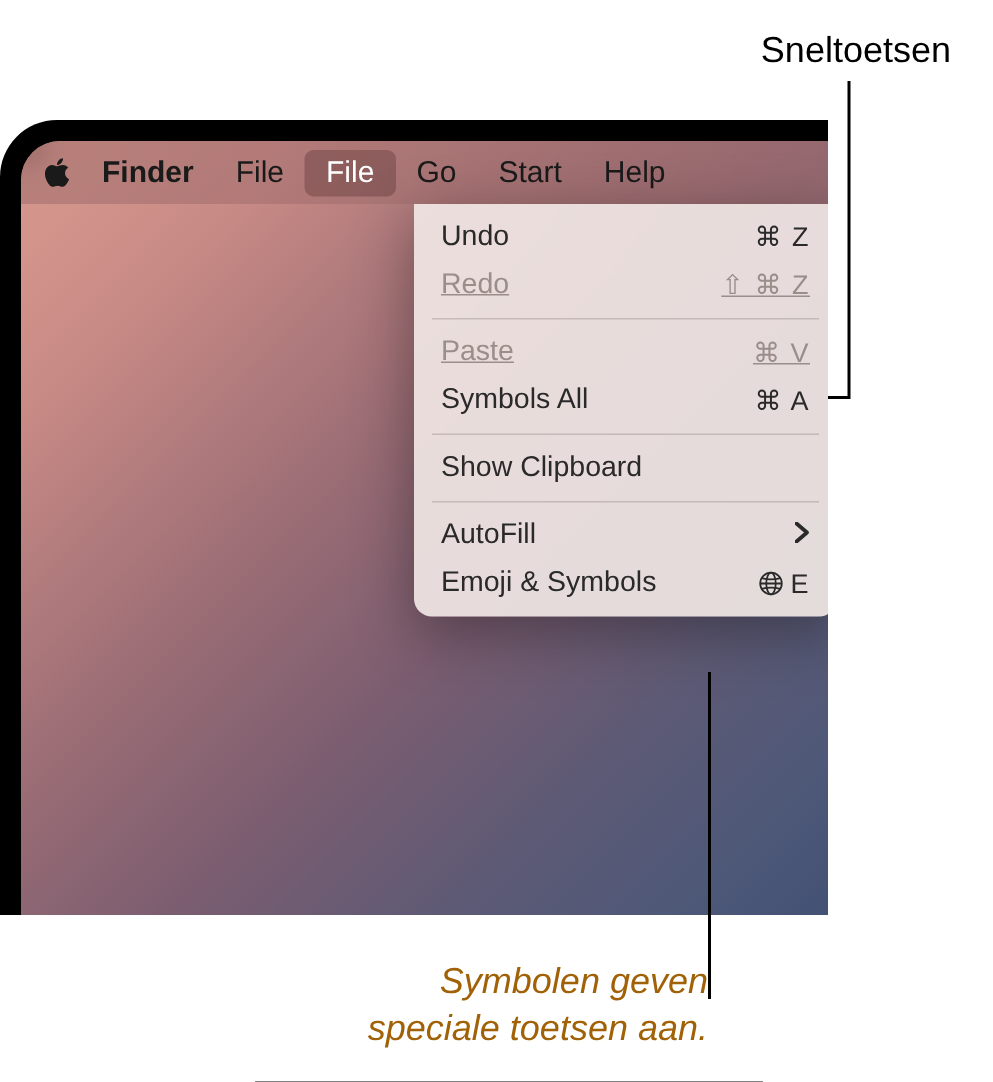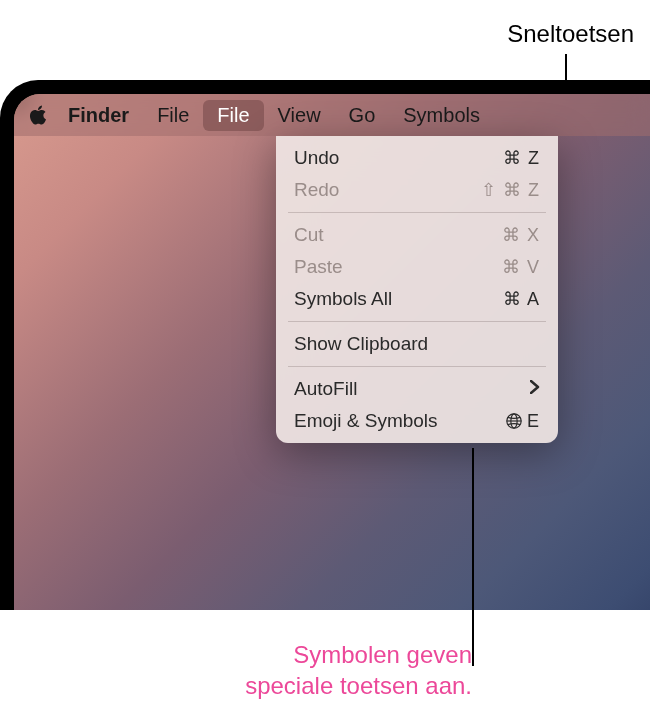--- a/index.html
+++ b/index.html
@@ -11,21 +11,21 @@
       width: 662px;
       height: 721px;
       font-family: -apple-system, BlinkMacSystemFont, "Helvetica Neue", sans-serif;
       background: #fff;
       position: relative;
     }
     .screen-container {
       position: absolute;
       top: 80px;
       left: 0;
-      width: 650px;
+      width: 552px;
       height: 530px;
       overflow: hidden;
     }
     .bezel {
       position: absolute;
       top: 0;
       left: 0;
       width: 700px;
       height: 560px;
       border-radius: 38px 0 0 0;
@@ -85,20 +85,21 @@
       display: flex;
       justify-content: space-between;
       align-items: center;
       padding: 5px 18px;
       font-size: 19px;
       color: #2a2a2a;
       cursor: default;
     }
     .dd-item.disabled {
       color: #9a8d8a;
+      text-decoration: underline;
     }
     .dd-shortcut {
       font-size: 18px;
       color: #2a2a2a;
       display: flex;
       gap: 2px;
       align-items: center;
       letter-spacing: 1px;
     }
     .dd-item.disabled .dd-shortcut {
@@ -145,23 +146,24 @@
       left: -16px;
       width: 18px;
       height: 2px;
       background: #000;
     }
     .callout-bottom {
       position: absolute;
       bottom: 20px;
       right: 190px;
       font-size: 24px;
-      color: #ec4899;
+      color: #a16207;
       text-align: right;
       line-height: 1.3;
+      font-style: italic;
     }
     .callout-line-bottom {
       position: absolute;
       top: 448px;
       left: 472px;
       width: 2px;
       height: 218px;
       background: #000;
     }
   </style>
@@ -177,39 +179,35 @@
 
       <div class="menubar">
         <div class="apple-logo">
           <svg width="20" height="22" viewBox="0 0 170 170" fill="currentColor">
             <path d="M150.37 130.25c-2.45 5.66-5.35 10.87-8.71 15.66-4.58 6.53-8.33 11.05-11.22 13.56-4.48 4.12-9.28 6.23-14.42 6.35-3.69 0-8.14-1.05-13.32-3.18-5.2-2.12-9.98-3.17-14.35-3.17-4.58 0-9.5 1.05-14.76 3.17-5.28 2.13-9.53 3.24-12.79 3.35-4.93.21-9.84-1.96-14.74-6.52-3.13-2.73-7.05-7.41-11.74-14.04-5.03-7.08-9.17-15.29-12.41-24.65-3.47-10.11-5.21-19.9-5.21-29.38 0-10.86 2.35-20.22 7.05-28.07 3.69-6.3 8.61-11.27 14.76-14.92s12.79-5.51 19.94-5.63c3.91 0 9.05 1.21 15.43 3.59 6.36 2.39 10.45 3.6 12.24 3.6 1.34 0 5.88-1.42 13.57-4.24 7.27-2.62 13.41-3.7 18.44-3.28 13.62 1.1 23.86 6.47 30.68 16.14-12.19 7.39-18.22 17.73-18.1 31 .11 10.34 3.86 18.94 11.23 25.77 3.34 3.17 7.07 5.62 11.22 7.36-.9 2.61-1.85 5.11-2.86 7.51zM119.11 7.24c0 8.1-2.96 15.67-8.86 22.67-7.12 8.32-15.73 13.13-25.07 12.37-.12-.97-.19-1.99-.19-3.07 0-7.78 3.39-16.1 9.4-22.91 3-3.45 6.82-6.31 11.45-8.6C110.46 5.45 114.83 4.2 118.94 4c.12 1.08.17 2.17.17 3.24z"></path>
           </svg>
         </div>
         <div class="menu-item app">Finder</div>
         <div class="menu-item">File</div>
         <div class="menu-item active">File</div>
-        <div class="menu-item">View</div>
         <div class="menu-item">Go</div>
-        <div class="menu-item">Symbols</div>
+        <div class="menu-item">Start</div>
+        <div class="menu-item">Help</div>
       </div>
 
       <div class="dropdown">
         <div class="dd-item">
           <span>Undo</span>
           <span class="dd-shortcut">⌘ Z</span>
         </div>
         <div class="dd-item disabled">
           <span>Redo</span>
           <span class="dd-shortcut">⇧ ⌘ Z</span>
         </div>
         <div class="dd-sep"></div>
-        <div class="dd-item disabled">
-          <span>Cut</span>
-          <span class="dd-shortcut">⌘ X</span>
-        </div>
         <div class="dd-item disabled">
           <span>Paste</span>
           <span class="dd-shortcut">⌘ V</span>
         </div>
         <div class="dd-item">
           <span>Symbols All</span>
           <span class="dd-shortcut">⌘ A</span>
         </div>
         <div class="dd-sep"></div>
         <div class="dd-item">

